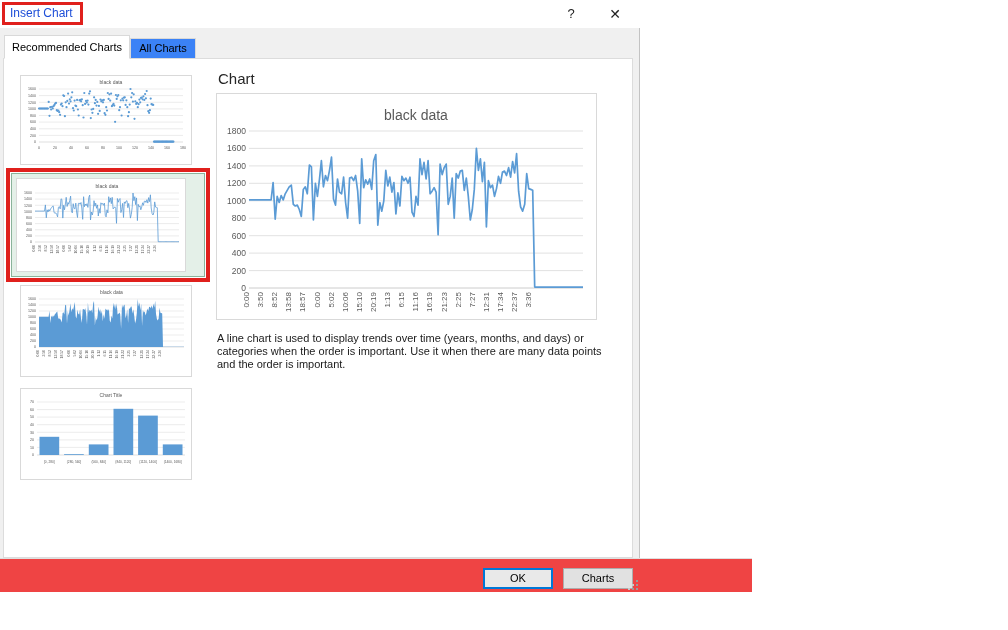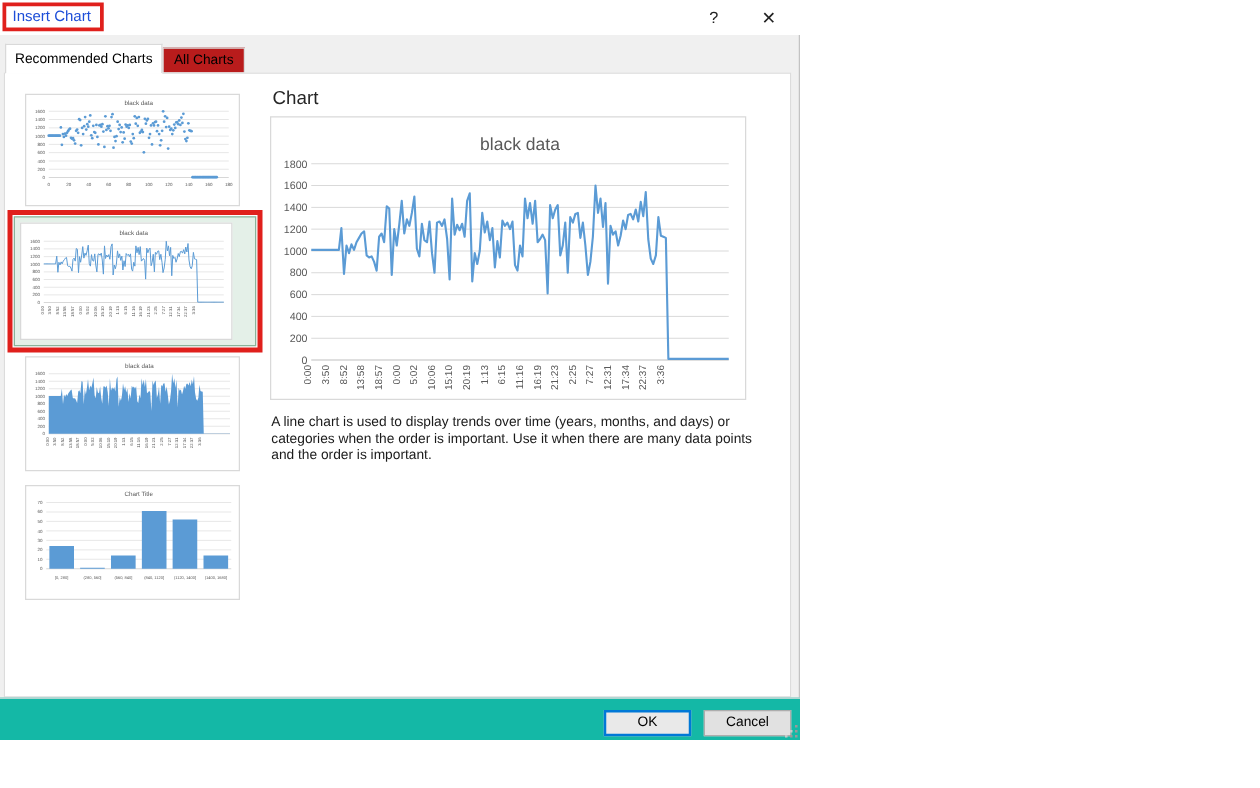--- a/index.html
+++ b/index.html
@@ -18,41 +18,41 @@
   #closebtn { left:600px; font-size:14px; }
 
   
   .annotation { position:absolute; border:3px solid #e0201c; background:transparent; z-index:50; }
 
   
   #tabstrip { position:absolute; left:0; top:28px; width:516px; height:30px; background:#f0f0f0; }
   .tab { position:absolute; font-size:11px; color:#000; border:1px solid #d9d9d9; text-align:center; }
   #tab-recommended { left:4px; top:7px; width:126px; height:24px; background:#fff;
                      border-bottom:1px solid #fff; line-height:22px; z-index:5; }
-  #tab-all { left:130px; top:10px; width:66px; height:21px; background:#b91c1c; line-height:19px; }
+  #tab-all { left:130px; top:10px; width:66px; height:21px; background:#3b82f6; line-height:19px; }
 
   
   #content { position:absolute; left:3px; top:58px; width:630px; height:500px;
              background:#fff; border:1px solid #dcdcdc; }
 
   .thumb-card { position:absolute; background:#fff; border:1px solid #d9d9d9; }
   #sel-bg { position:absolute; left:11px; top:173px; width:194px; height:104px;
             background:#e4f0e8; border:1px solid #8ab39a; }
   #sel-card { position:absolute; left:16px; top:178px; width:170px; height:94px;
               background:#fff; border:1px solid #d9d9d9; }
 
   #preview-heading { position:absolute; left:218px; top:70px; font-size:15px; color:#262626; }
   #preview-box { position:absolute; left:216px; top:93px; width:381px; height:227px;
                  background:#fff; border:1px solid #d9d9d9; }
   #description { position:absolute; left:217px; top:332px; width:398px; font-size:11px;
                  line-height:1.2; color:#1a1a1a; }
 
   
-  #footer { position:absolute; left:0; top:558px; width:640px; height:34px;
-            background:#14b8a6; border-top:1px solid #dfdfdf; }
+  #footer { position:absolute; left:0; top:558px; width:752px; height:34px;
+            background:#ef4444; border-top:1px solid #dfdfdf; }
   .btn { position:absolute; top:9px; width:70px; height:21px; font-size:11px; color:#000;
          background:#e1e1e1; border:1px solid #adadad; text-align:center; line-height:19px; cursor:default; }
   #ok-btn { left:483px; border:2px solid #0078d7; background:#e9e9e9; line-height:17px; }
   #cancel-btn { left:563px; }
   #grip { position:absolute; left:627px; top:579px; width:12px; height:12px; }
 
   svg text { font-family:"Liberation Sans", sans-serif; }
 </style>
 </head>
 <body>
@@ -452,21 +452,21 @@
         <text x="286.0" y="198" font-size="8" text-anchor="end" fill="#595959" transform="rotate(-90 286.0 198)">17:34</text>
         <text x="300.1" y="198" font-size="8" text-anchor="end" fill="#595959" transform="rotate(-90 300.1 198)">22:37</text>
         <text x="314.2" y="198" font-size="8" text-anchor="end" fill="#595959" transform="rotate(-90 314.2 198)">3:36</text>
       </svg>
   </div>
 
   <div id="description">A line chart is used to display trends over time (years, months, and days) or categories when the order is important. Use it when there are many data points and the order is important.</div>
 
   <div id="footer">
     <div class="btn" id="ok-btn">OK</div>
-    <div class="btn" id="cancel-btn">Cancel</div>
+    <div class="btn" id="cancel-btn">Charts</div>
   </div>
 
   <svg id="grip" viewBox="0 0 12 12">
     <rect x="9" y="1" width="2" height="2" fill="#9a9a9a"></rect>
     <rect x="9" y="5" width="2" height="2" fill="#9a9a9a"></rect>
     <rect x="9" y="9" width="2" height="2" fill="#9a9a9a"></rect>
     <rect x="5" y="5" width="2" height="2" fill="#c9c9c9"></rect>
     <rect x="5" y="9" width="2" height="2" fill="#9a9a9a"></rect>
     <rect x="1" y="9" width="2" height="2" fill="#c9c9c9"></rect>
   </svg>

